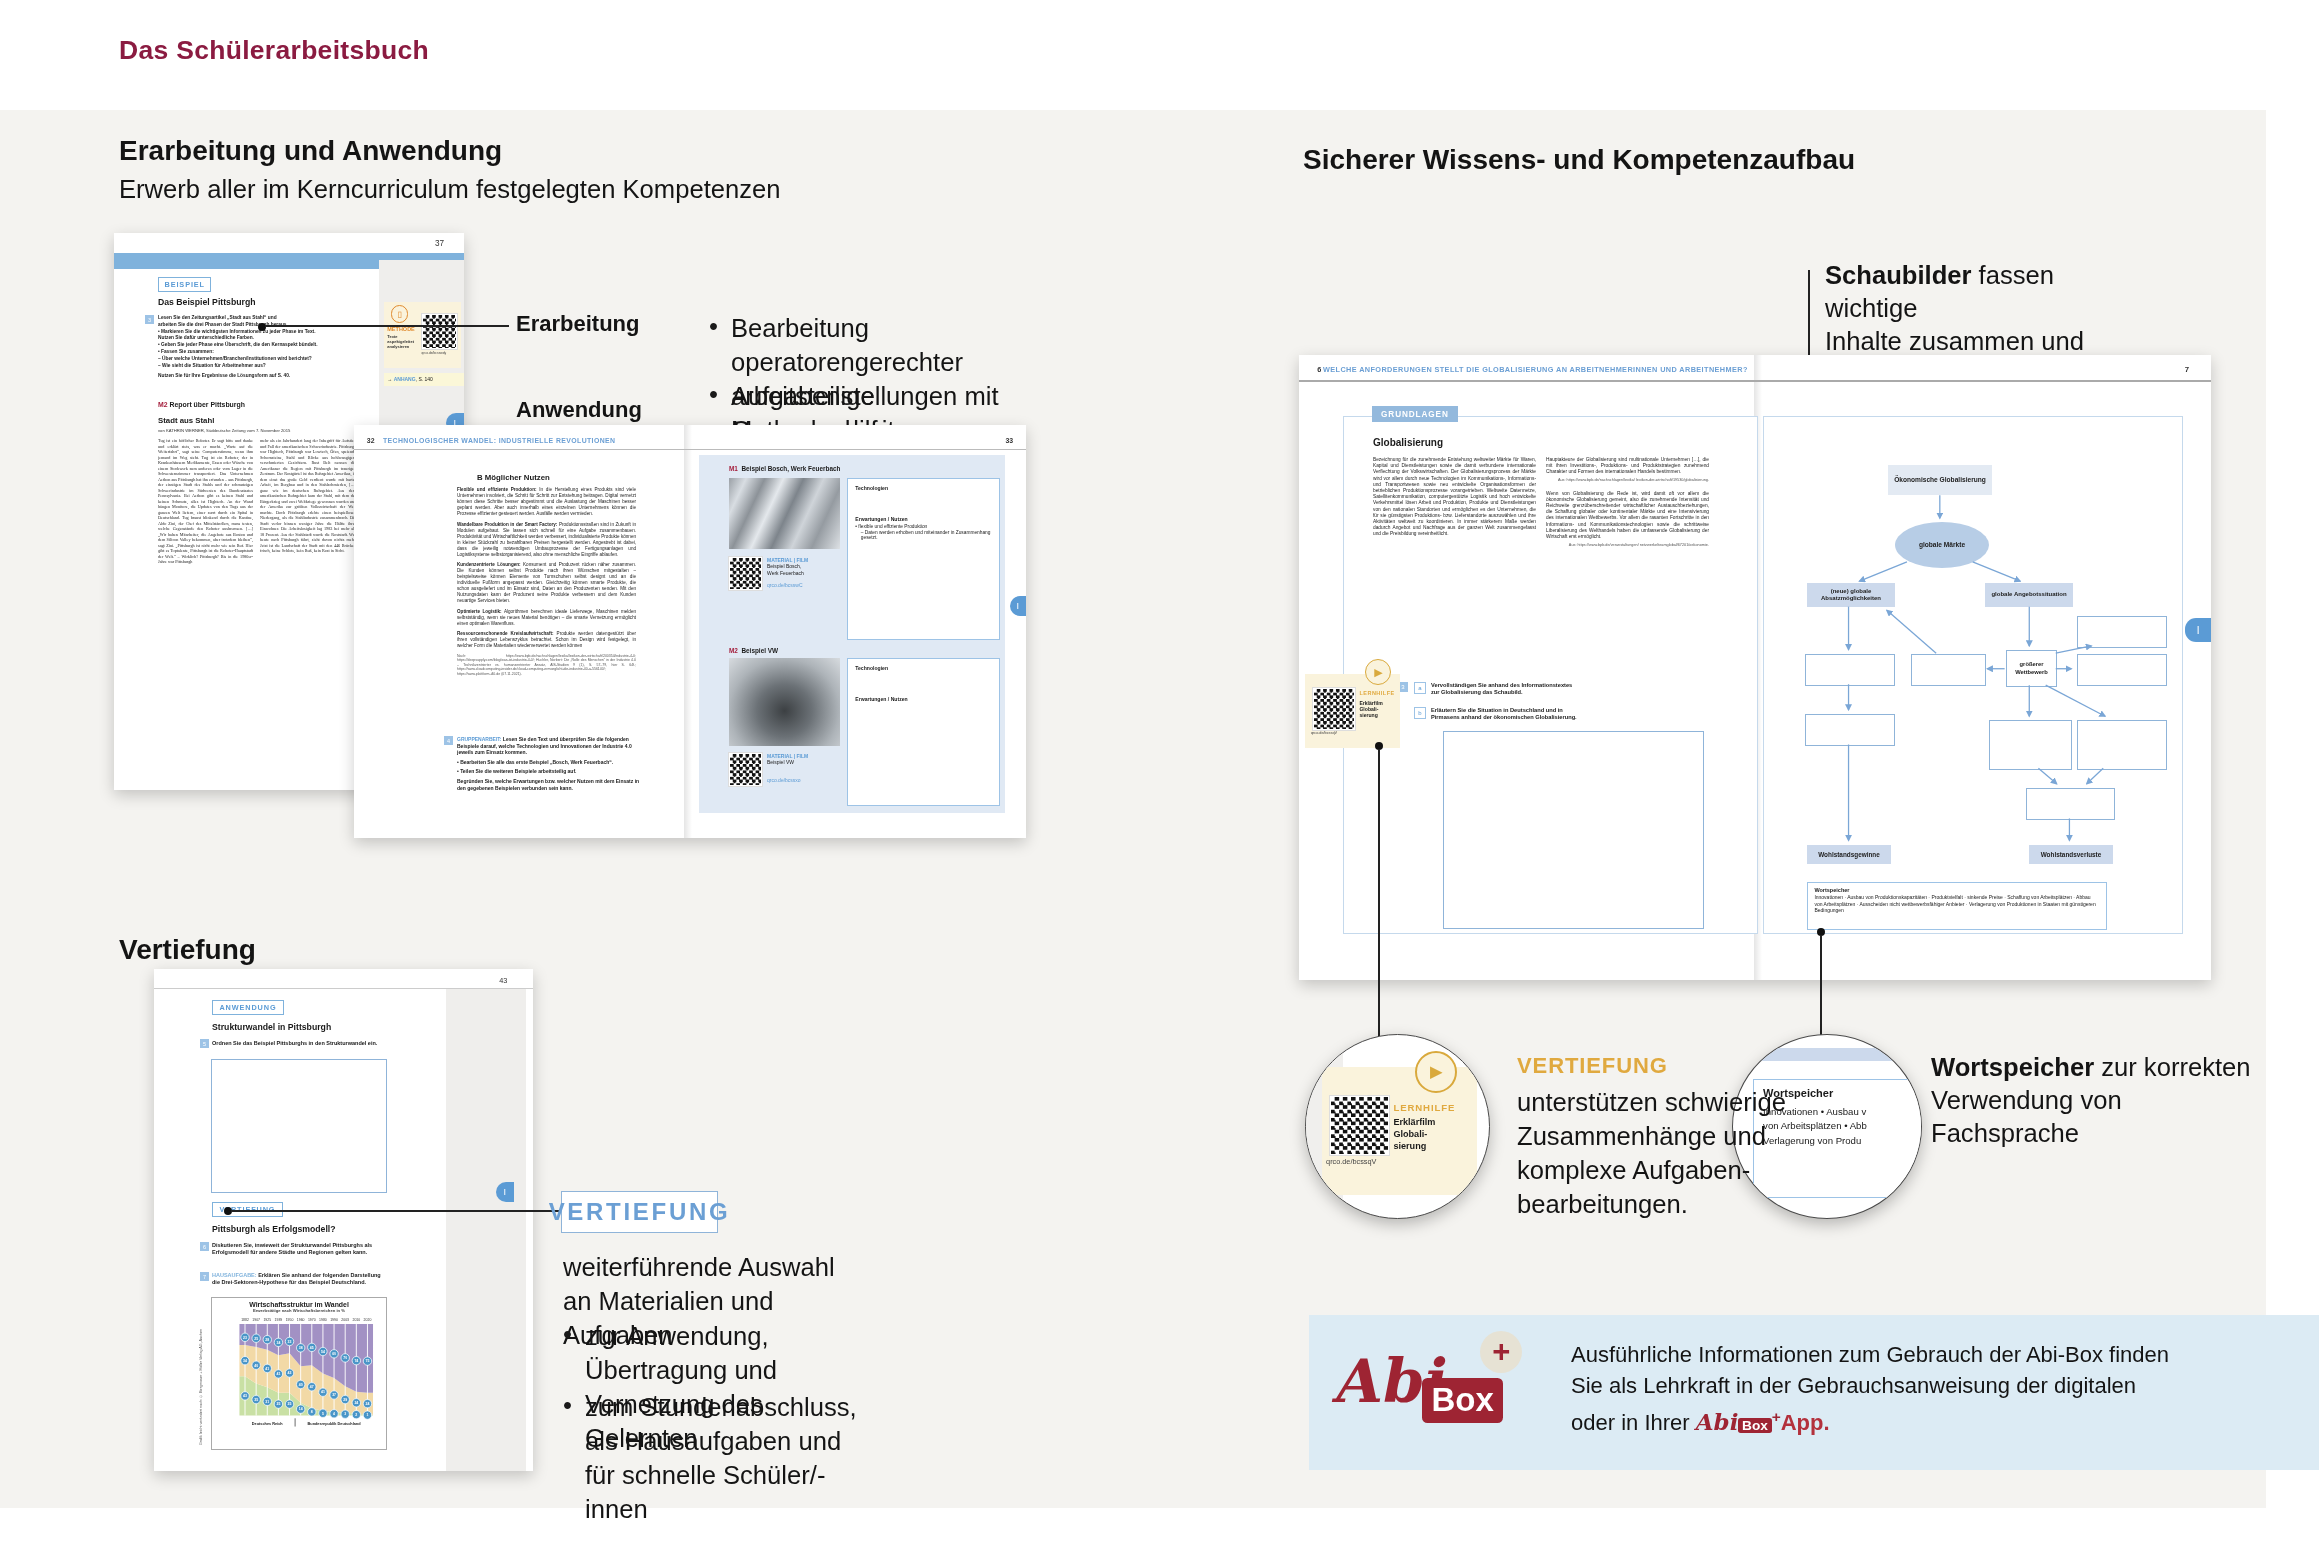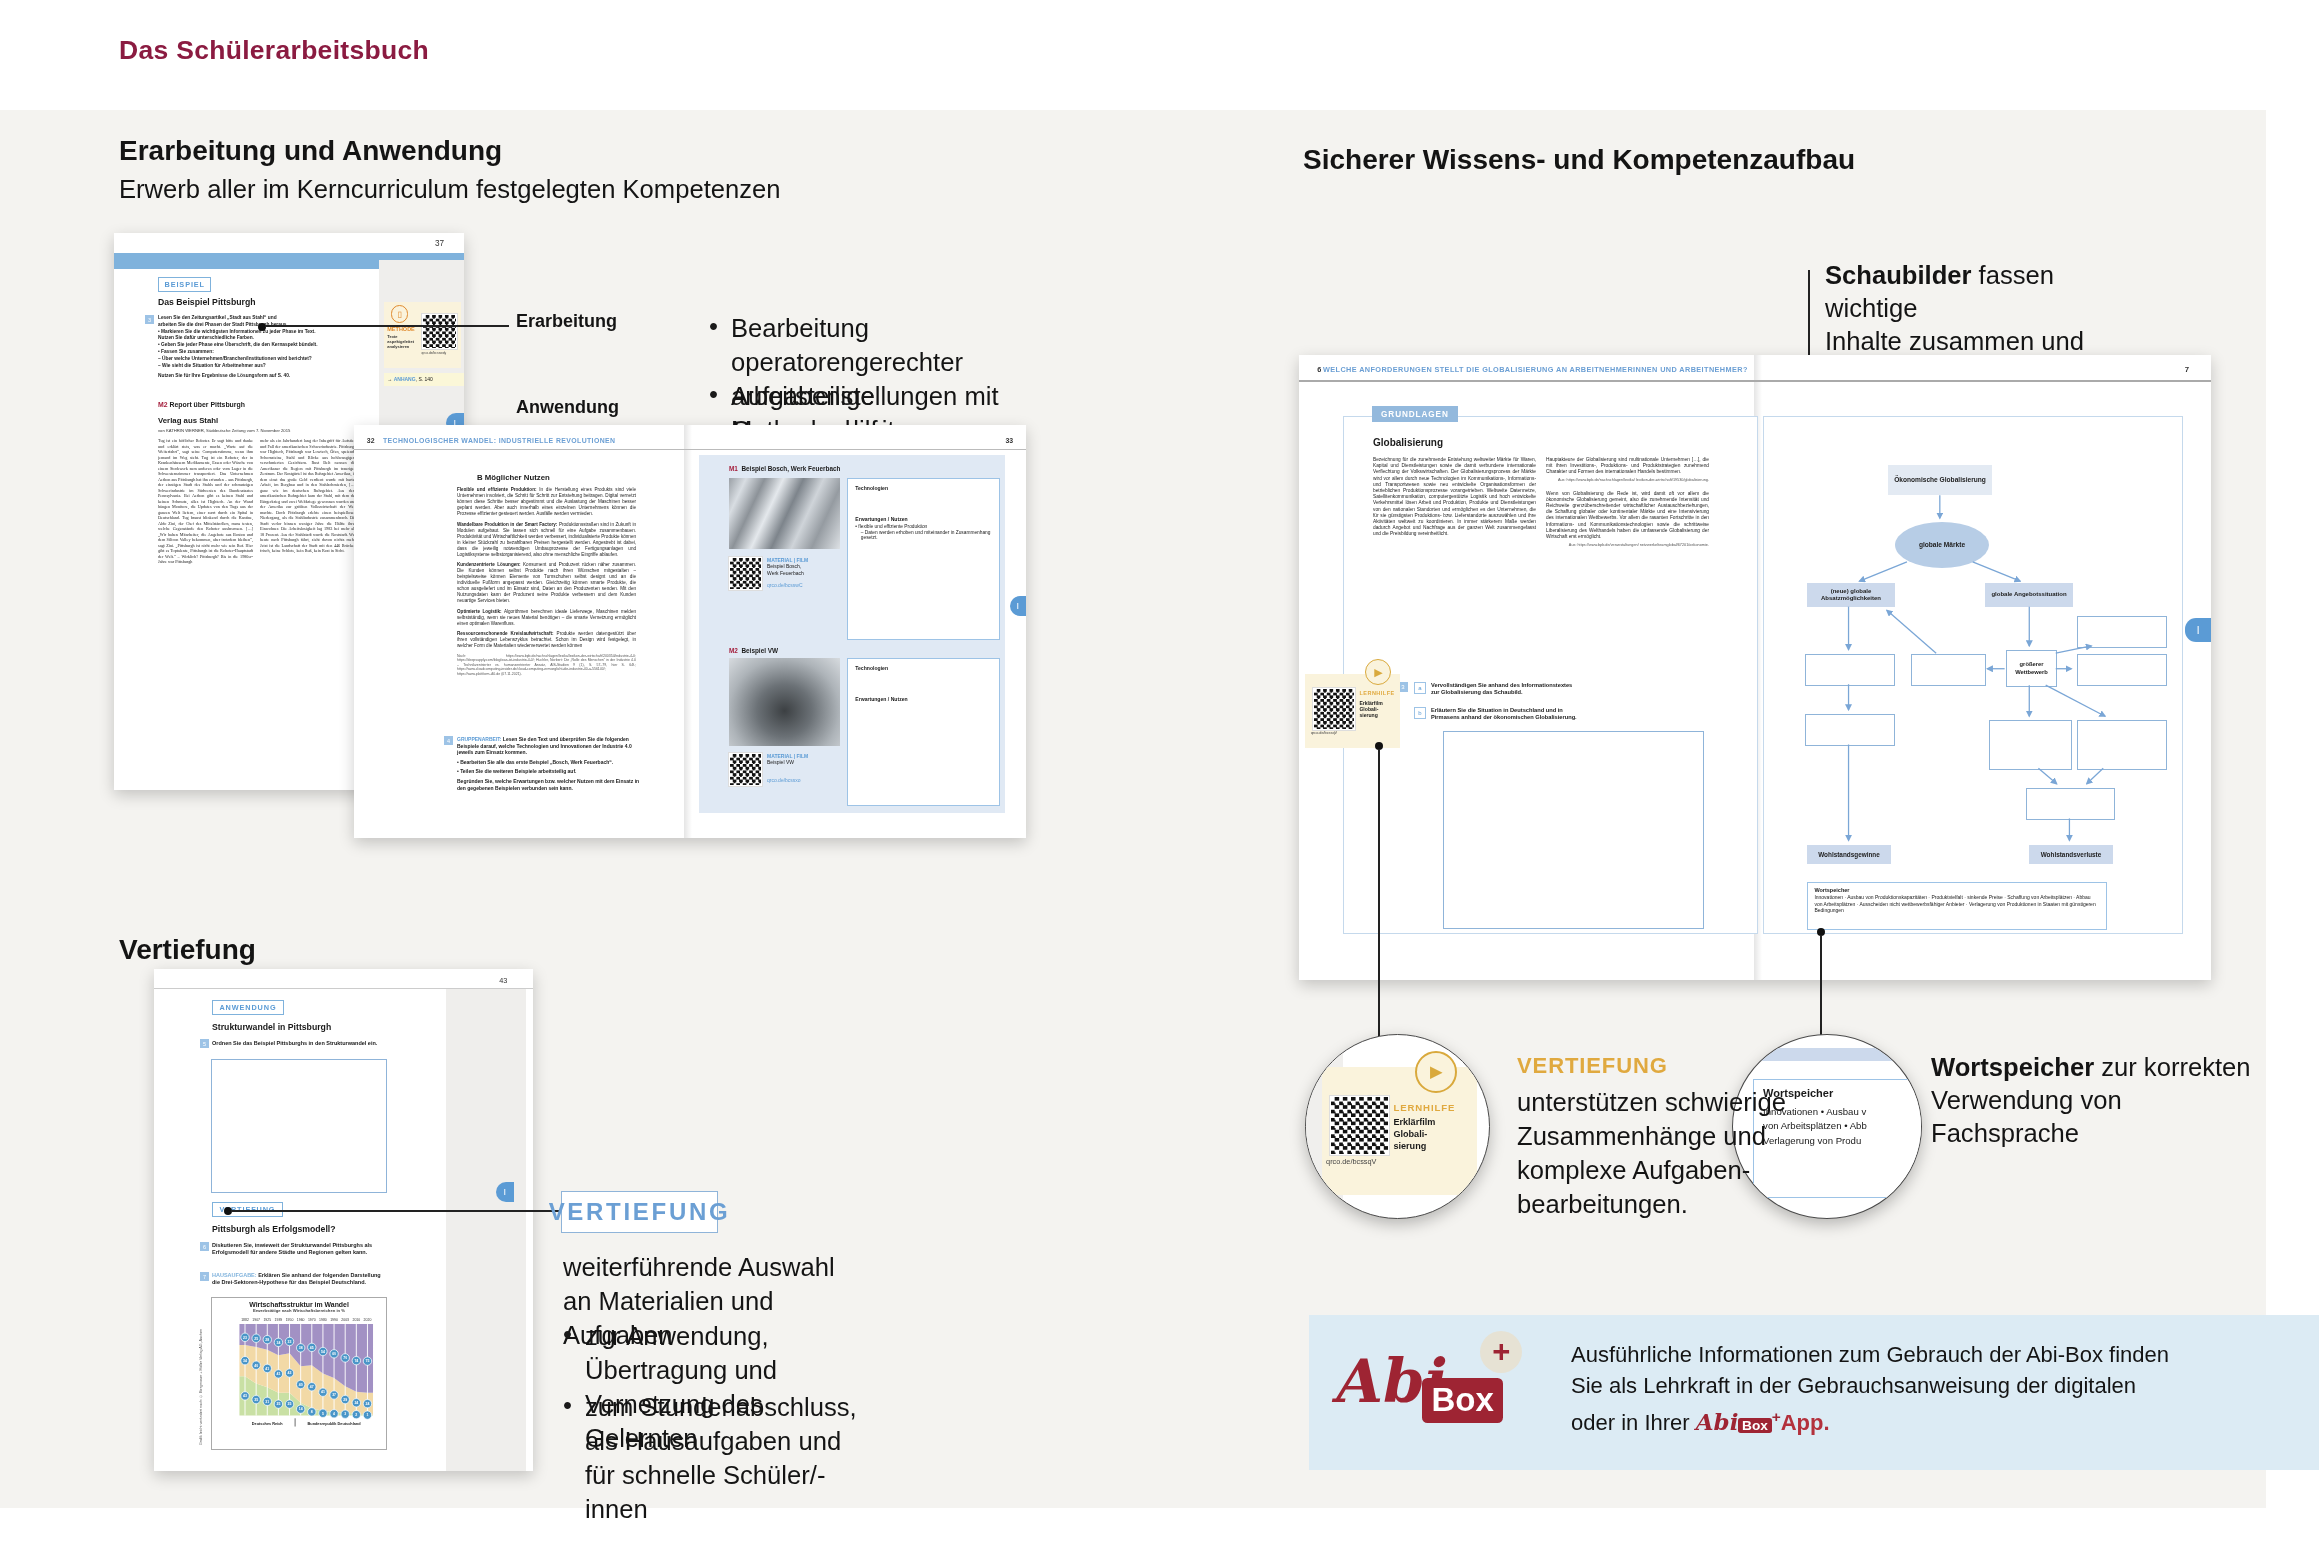--- a/index.html
+++ b/index.html
@@ -3,21 +3,21 @@
 <meta charset="utf-8">
 <style>
   html,body{margin:0;padding:0;background:#fff;font-family:"Liberation Sans",sans-serif;color:#1a1a1a;}
   .canvas{position:relative;width:2320px;height:1565px;background:#fff;overflow:hidden;}
   .abs{position:absolute;}
   .gray-band{left:0;top:110px;width:2266px;height:1398px;background:#f4f3f0;}
   .doc-title{left:119px;top:35px;font-size:26.5px;font-weight:bold;color:#8b1b41;letter-spacing:0.3px;}
   .h2{font-size:28px;font-weight:bold;color:#141414;}
   .sub{font-size:25.6px;color:#141414;}
   .annot{font-size:25.6px;line-height:34px;color:#141414;}
-  .annot-label{font-size:18px;font-weight:bold;color:#141414;}
+  .annot-label{font-size:22px;font-weight:bold;color:#141414;}
   .bullet-dot{font-size:25.6px;}
   .thumb{background:#fff;box-shadow:0 4.6px 14.6px rgba(0,0,0,.20);}
   .leader{background:#222;}
   .ldot{width:8.2px;height:8.2px;border-radius:50%;background:#111;}
   .badge-s{border:0.9px solid #7fb2dc;color:#5b9bd5;font-weight:bold;background:#fff;display:inline-block;}
   .tab-i{background:#5b9bd5;color:#fff;display:flex;align-items:center;justify-content:center;font-size:9.1px;border-radius:11px 0 0 11px;}
   .tinyserif{font-family:"Liberation Serif",serif;font-size:4.2px;line-height:5.5px;text-align:justify;color:#222;}
   .tinysans{font-size:4.6px;line-height:6px;text-align:justify;color:#222;}
   .qr{background-image:repeating-conic-gradient(#111 0% 25%,#fff 25% 50%);background-size:6.4px 6.4px;border:1.8px solid #fff;outline:0.9px solid #ddd;}
   .photo1{background:linear-gradient(115deg,#9aa0a6 0%,#d8dde2 12%,#8c9298 25%,#e4e8ec 38%,#7d848b 52%,#cfd4d9 66%,#959ba1 80%,#dde1e5 100%);}
@@ -65,21 +65,21 @@
       <div>• Geben Sie jeder Phase eine Überschrift, die den Kernaspekt bündelt.</div>
       <div>• Fassen Sie zusammen:</div>
       <div>   – Über welche Unternehmen/Branchen/Institutionen wird berichtet?</div>
       <div>   – Wie sieht die Situation für Arbeitnehmer aus?</div>
       <div style="margin-top:3.7px;">Nutzen Sie für Ihre Ergebnisse die Lösungsform auf S. 40.</div>
     </div>
     <div class="abs" style="left:44px;top:168px;font-size:6.9px;font-weight:bold;">
       <span class="mlabel">M2</span>
       <span>Report über Pittsburgh</span>
     </div>
-    <div class="abs" style="left:44px;top:183px;font-size:7.8px;font-weight:bold;">Verlag aus Stahl</div>
+    <div class="abs" style="left:44px;top:183px;font-size:7.8px;font-weight:bold;">Stadt aus Stahl</div>
     <div class="abs" style="left:44px;top:195px;font-size:4.2px;color:#333;">von KATHRIN WERNER, Süddeutsche Zeitung vom 7. November 2015</div>
     <div class="abs tinyserif" style="left:44px;top:205px;width:95px;height:344px;overflow:hidden;">Tug ist ein höflicher Roboter. Er sagt bitte und danke und erklärt stets, was er macht. „Warte auf die Weiterfahrt“, sagt seine Computerstimme, wenn ihm jemand im Weg steht. Tug ist ein Roboter, der in Krankenhäusern Medikamente, Essen oder Wäsche von einem Stockwerk zum anderen oder vom Lager in die Schwesternzimmer transportiert. Das Unternehmen Aethon aus Pittsburgh hat ihn erfunden – aus Pittsburgh, der einstigen Stadt des Stahls und der schmutzigen Schwerindustrie im Südwesten des Bundesstaates Pennsylvania. Bei Aethon gibt es keinen Stahl und keinen Schmutz, alles ist Hightech. An der Wand hängen Monitore, die Updates von den Tugs aus der ganzen Welt liefern, einer surrt durch ein Spital in Deutschland. Tug braust blinkend durch die Kantine, Aldo Zini, der Chef des Mittelständlers, muss testen, welche Gegenstände den Roboter ausbremsen. […] „Wir haben Mitarbeiter, die Angebote aus Boston und dem Silicon Valley bekommen, aber trotzdem bleiben“, sagt Zini. „Pittsburgh ist nicht mehr wie sein Ruf. Hier gibt es Toptalente, Pittsburgh ist die Roboter-Hauptstadt der Welt.“ – Wirklich? Pittsburgh? Bis in die 1980er-Jahre war Pittsburgh</div>
     <div class="abs tinyserif" style="left:146px;top:205px;width:96px;height:344px;overflow:hidden;">mehr als ein Jahrhundert lang der Inbegriff für Aufstieg und Fall der amerikanischen Schwerindustrie. Pittsburgh war Hightech, Pittsburgh war Lowtech, Öfen, speiende Schornsteine, Stahl und Blicke aus hohlwangigen, verschmierten Gesichtern. Rust Belt nennen die Amerikaner die Region mit Pittsburgh im traurigen Zentrum. Der Rostgürtel ist das Ruhrgebiet Amerikas, in dem einst das große Geld verdient wurde mit harter Arbeit, im Bergbau und in den Stahlschmieden, […] ganz wie im deutschen Ruhrgebiet. Aus dem amerikanischen Ruhrgebiet kam der Stahl, mit dem der Bürgerkrieg und zwei Weltkriege gewonnen wurden und der Amerika zur größten Volkswirtschaft der Welt machte. Doch Pittsburgh erlebte einen beispiellosen Niedergang, als die Stahlindustrie zusammenbrach. Die Stadt verlor binnen weniger Jahre die Hälfte ihrer Einwohner. Die Arbeitslosigkeit lag 1983 bei mehr als 18 Prozent. Aus der Stahlstadt wurde die Roststadt. Wer heute nach Pittsburgh fährt, sieht davon nichts mehr. Jetzt ist die Landschaft der Stadt mit den 446 Brücken frisch, keine Schlote, kein Ruß, kein Rost in Sicht.</div>
 
     <div class="abs" style="left:265px;top:26.5px;width:85px;height:525px;background:#efeeec;">
       <div class="abs cream" style="left:4.6px;top:42px;width:77px;height:66px;">
         <div class="abs" style="left:7.3px;top:3.7px;width:15.5px;height:15.5px;border:1.8px solid #e08a2d;border-radius:50%;color:#e08a2d;font-size:8.2px;display:flex;align-items:center;justify-content:center;">▯</div>
         <div class="abs" style="left:3.7px;top:24px;font-size:5.5px;font-weight:bold;color:#e08a2d;">METHODE</div>
         <div class="abs" style="left:3.7px;top:32px;width:33px;font-size:4px;line-height:5px;font-weight:bold;color:#333;">Texte aspektgeleitet analysieren</div>
         <div class="abs qr" style="left:38px;top:12.8px;width:33px;height:33px;"></div>

